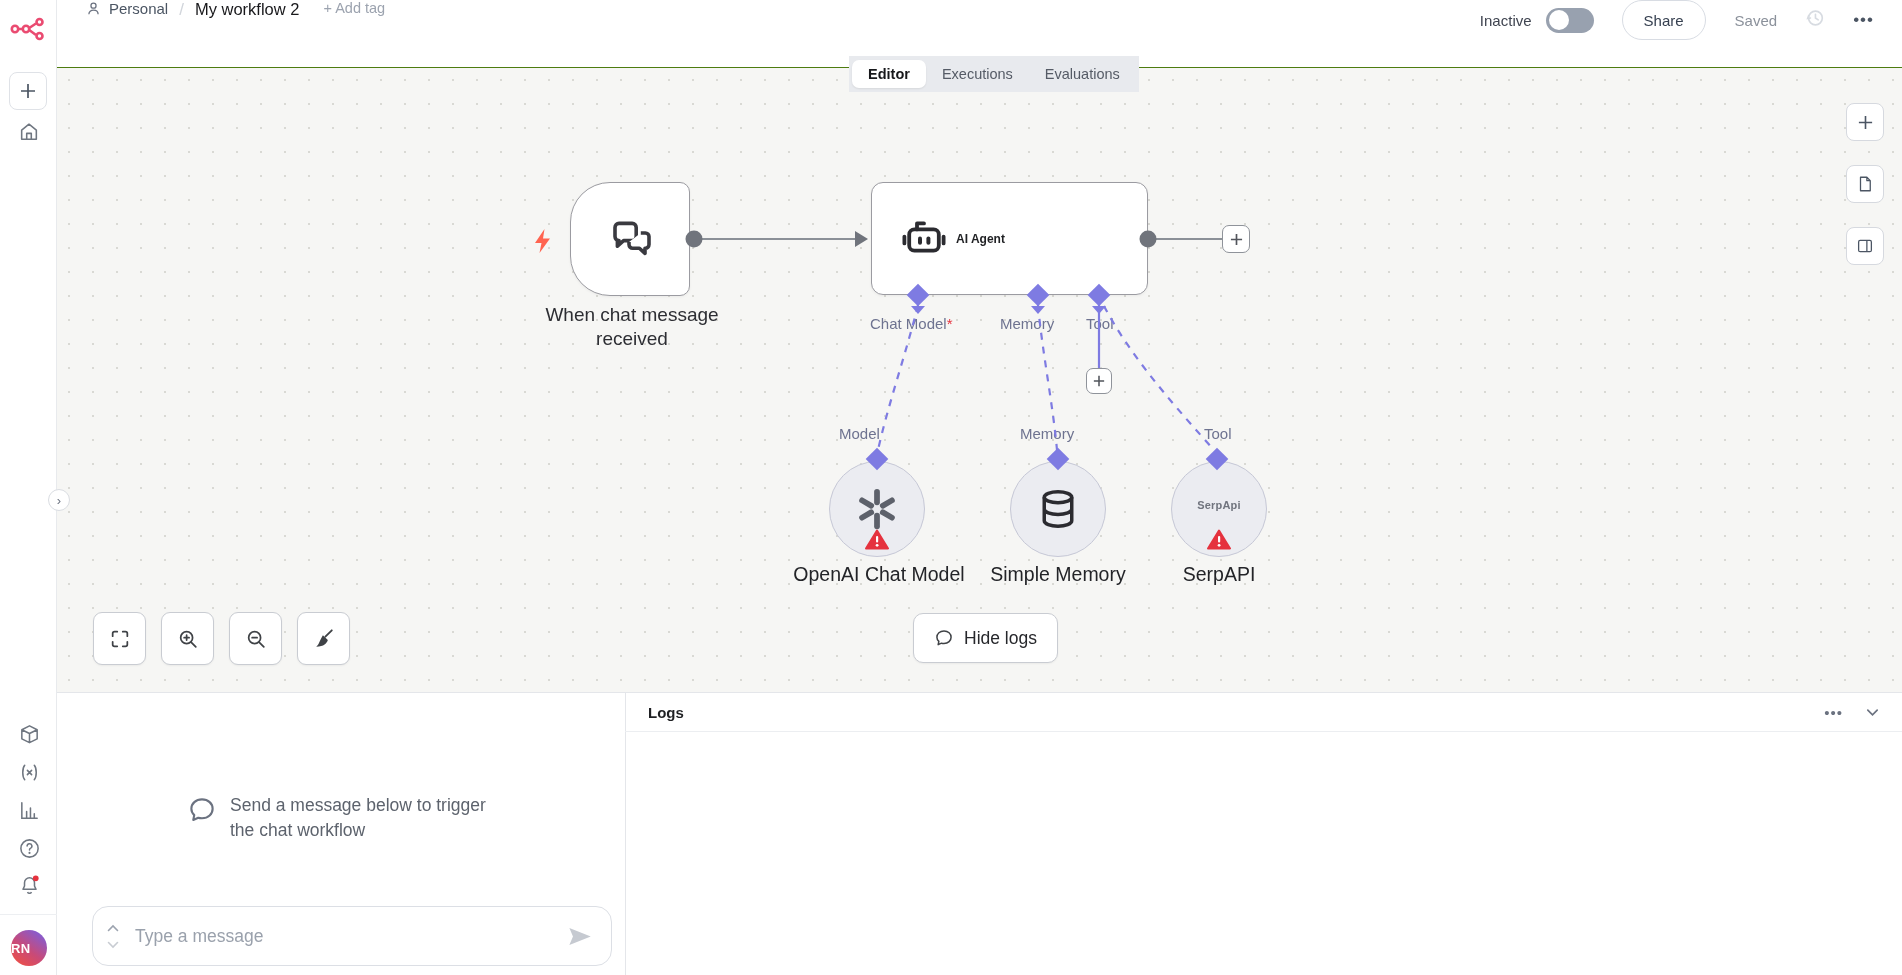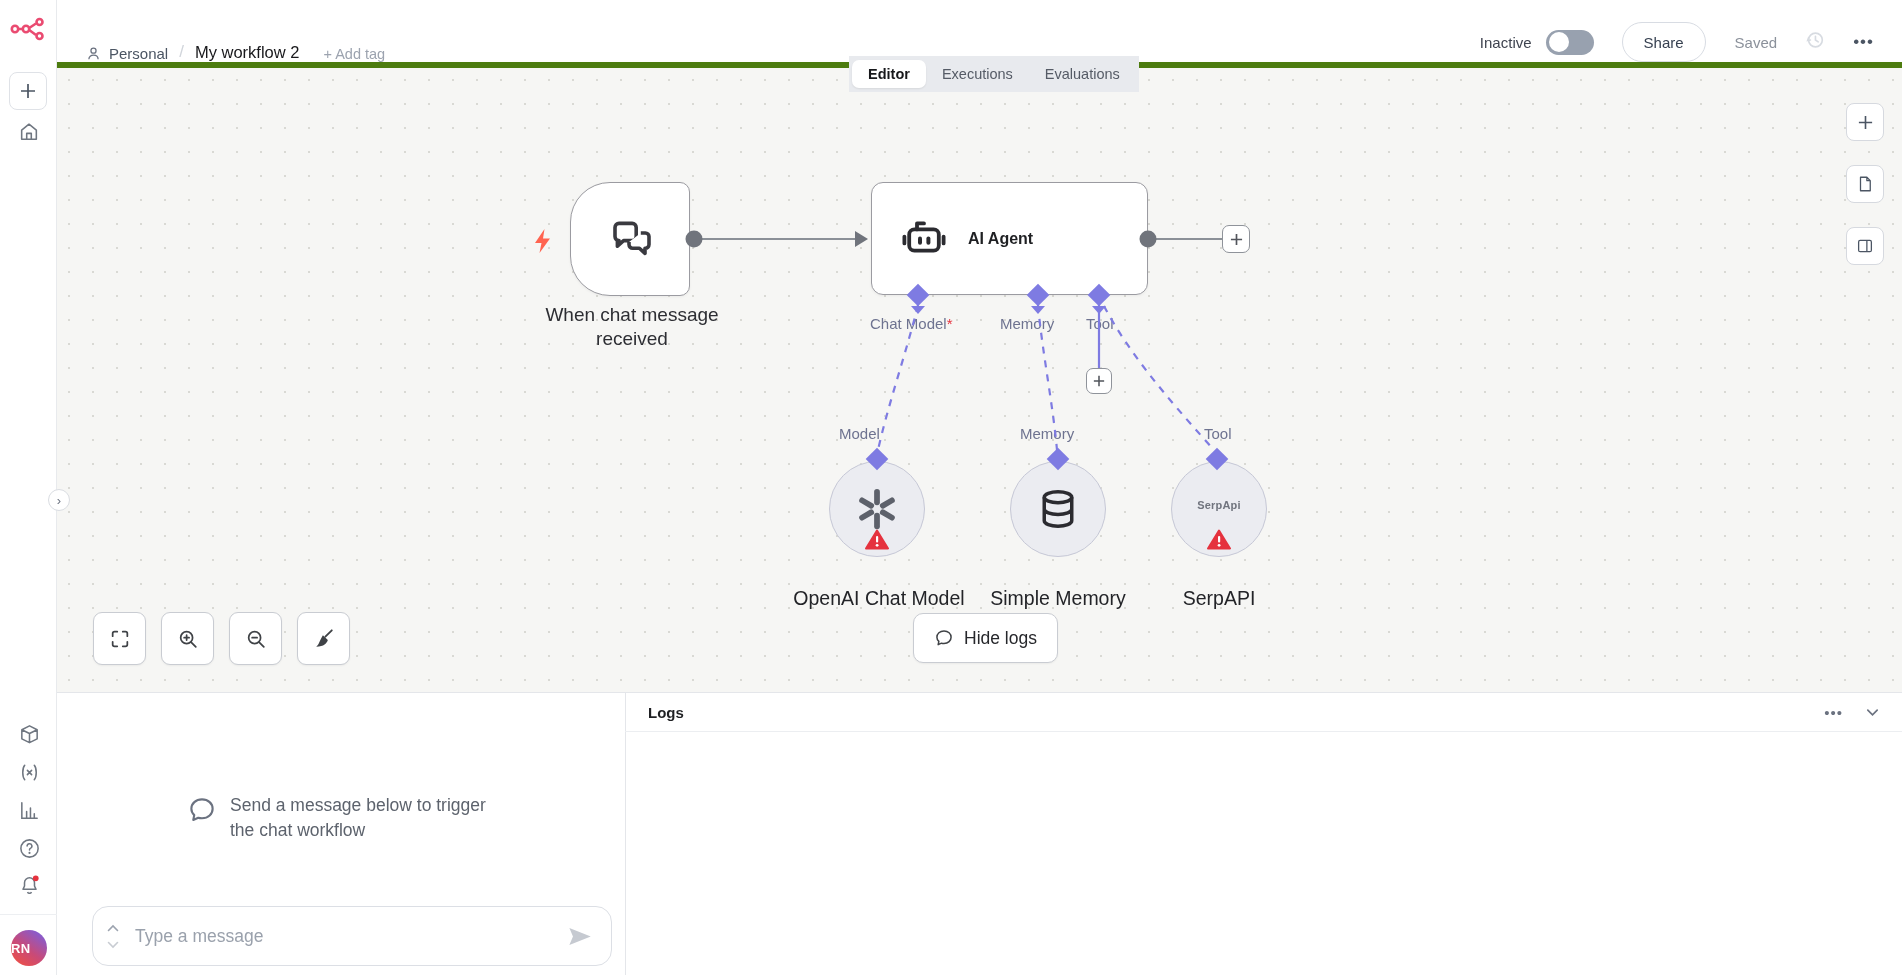--- a/index.html
+++ b/index.html
@@ -9,21 +9,21 @@
 
   
   .sidebar { position:absolute; left:0; top:0; width:57px; height:975px; background:#fff; border-right:1px solid #e8eaed; z-index:6; }
   .sb-btn { position:absolute; left:9px; width:38px; height:38px; border:1px solid #dfe2e7; border-radius:8px; background:#fff; display:flex; align-items:center; justify-content:center; color:#4b5563; cursor:pointer; }
   .sb-icon { position:absolute; left:17px; width:24px; height:24px; color:#6f7680; display:flex; align-items:center; justify-content:center; }
   .sb-divider { position:absolute; left:0; top:914px; width:57px; border-top:1px solid #edeff2; }
   .avatar { position:absolute; left:11px; top:930px; width:36px; height:36px; border-radius:50%; background:linear-gradient(215deg,#7a5fe0 5%,#c94a77 55%,#f5503c 100%); color:#fff; font-size:13px; font-weight:bold; display:flex; align-items:center; letter-spacing:.3px; }
   .expander { position:absolute; left:48px; top:489px; width:22px; height:22px; border:1px solid #dadde2; border-radius:50%; background:#fff; color:#6b7280; font-size:13px; display:flex; align-items:center; justify-content:center; z-index:7; cursor:pointer; }
 
   
-  .header { position:absolute; left:57px; top:0; width:1845px; height:68px; background:#fff; border-bottom:6px solid #4d7c0f; display:flex; align-items:flex-end; padding:0 28px; z-index:5; }
+  .header { position:absolute; left:57px; top:0; width:1845px; height:68px; background:#fff; border-bottom:1px solid #4d7c0f; display:flex; align-items:flex-start; padding:0 28px; z-index:5; }
   .crumb-ws { color:#4b5563; font-size:15px; margin-left:7px; }
   .crumb-sep { color:#d1d5db; font-size:17px; margin:0 11px; }
   .crumb-title { color:#18181b; font-size:16.5px; }
   .add-tag { color:#9ca3af; font-size:14.5px; margin-left:24px; cursor:pointer; }
   .hdr-right { margin-left:auto; display:flex; align-items:center; }
   .inactive-lbl { color:#3f4450; font-size:15px; margin-right:14px; }
   .toggle { width:48px; height:25px; border-radius:13px; background:#98a1af; position:relative; cursor:pointer; }
   .toggle .knob { position:absolute; left:3px; top:2.5px; width:20px; height:20px; border-radius:50%; background:#fff; }
   .share-btn { margin-left:28px; height:40px; padding:0 21px; border:1px solid #d8dce3; border-radius:20px; background:#fff; color:#374151; font-size:15px; display:flex; align-items:center; cursor:pointer; }
   .saved-lbl { color:#8b919b; font-size:15px; margin-left:29px; }
@@ -35,28 +35,28 @@
   .tab { padding:6px 16px; font-size:14.5px; color:#555b66; border-radius:7px; cursor:pointer; white-space:nowrap; }
   .tab.active { background:#fff; color:#17181b; font-weight:bold; box-shadow:0 1px 2px rgba(0,0,0,.08); }
 
   
   .canvas { position:absolute; left:57px; top:68px; width:1845px; height:624px; background-color:#f6f6f4; background-image:radial-gradient(circle,#d9d9d4 1.1px,transparent 1.3px); background-size:24px 24px; z-index:1; }
   .overlay { position:absolute; left:0; top:0; width:1902px; height:975px; z-index:3; pointer-events:none; }
 
   .node { position:absolute; background:#fff; border:1.6px solid #9b9ba1; box-shadow:0 1px 3px rgba(0,0,0,.05); z-index:2; cursor:pointer; }
   .trigger-node { left:570px; top:182px; width:120px; height:114px; border-radius:40px 10px 10px 40px; display:flex; align-items:center; justify-content:center; }
   .agent-node { left:871px; top:182px; width:277px; height:113px; border-radius:12px; display:flex; align-items:center; padding-left:28px; }
-  .agent-title { font-size:16px; font-weight:bold; color:#1f2023; margin-left:20px; }
+  .agent-title { font-size:12px; font-weight:bold; color:#1f2023; margin-left:8px; }
   .node-label { position:absolute; text-align:center; font-size:19px; color:#2d2e33; line-height:1.28; z-index:2; }
   .bolt { position:absolute; left:531px; top:228px; width:24px; height:26px; color:#ff6450; z-index:2; }
   .plus-sq { position:absolute; width:28px; height:28px; border:1.6px solid #8f939a; border-radius:7px; background:#fff; color:#52555c; display:flex; align-items:center; justify-content:center; z-index:2; cursor:pointer; }
   .port-label { position:absolute; font-size:15px; color:#6e7390; text-align:left; z-index:2; white-space:nowrap;margin-left:12px; }
   .req { color:#e5323e; }
   .subcircle { position:absolute; top:461px; width:96px; height:96px; border-radius:50%; background:#ebecf1; border:1.5px solid #c6c8d6; z-index:2; display:flex; align-items:center; justify-content:center; cursor:pointer; }
-  .sub-label { position:absolute; top:563px; width:220px; text-align:center; font-size:19.5px; color:#232428; z-index:2;margin-top:24px; }
+  .sub-label { position:absolute; top:563px; width:220px; text-align:center; font-size:19.5px; color:#232428; z-index:2; }
   .warn-badge { position:absolute; left:50%; transform:translateX(-50%); bottom:6px; width:24px; height:21px; }
   .serp-text { font-size:11px; font-weight:bold; color:#70747e; letter-spacing:.2px; margin-top:-8px; }
 
   .canvas-btn { position:absolute; top:612px; width:53px; height:53px; background:#fff; border:1.5px solid #c9ccd2; border-radius:9px; display:flex; align-items:center; justify-content:center; color:#3f4246; box-shadow:0 1px 2px rgba(0,0,0,.05); z-index:2; cursor:pointer; }
   .hide-chat { position:absolute; left:913px; top:613px; height:50px; padding:0 20px; background:#fff; border:1.5px solid #c9ccd2; border-radius:10px; display:flex; align-items:center; gap:10px; font-size:17.5px; color:#26272b; box-shadow:0 1px 2px rgba(0,0,0,.05); z-index:2; cursor:pointer; }
   .side-canvas-btn { position:absolute; left:1846px; width:38px; height:38px; background:#fff; border:1px solid #d6d9df; border-radius:8px; display:flex; align-items:center; justify-content:center; color:#4b5563; z-index:2; cursor:pointer; }
 
   
   .bottom { position:absolute; left:57px; top:692px; width:1845px; height:283px; background:#fff; border-top:1px solid #e4e6ea; z-index:4; }
   .panel-hdr { position:absolute; top:0; height:39px; border-bottom:1px solid #eceef1; display:flex; align-items:center; }

